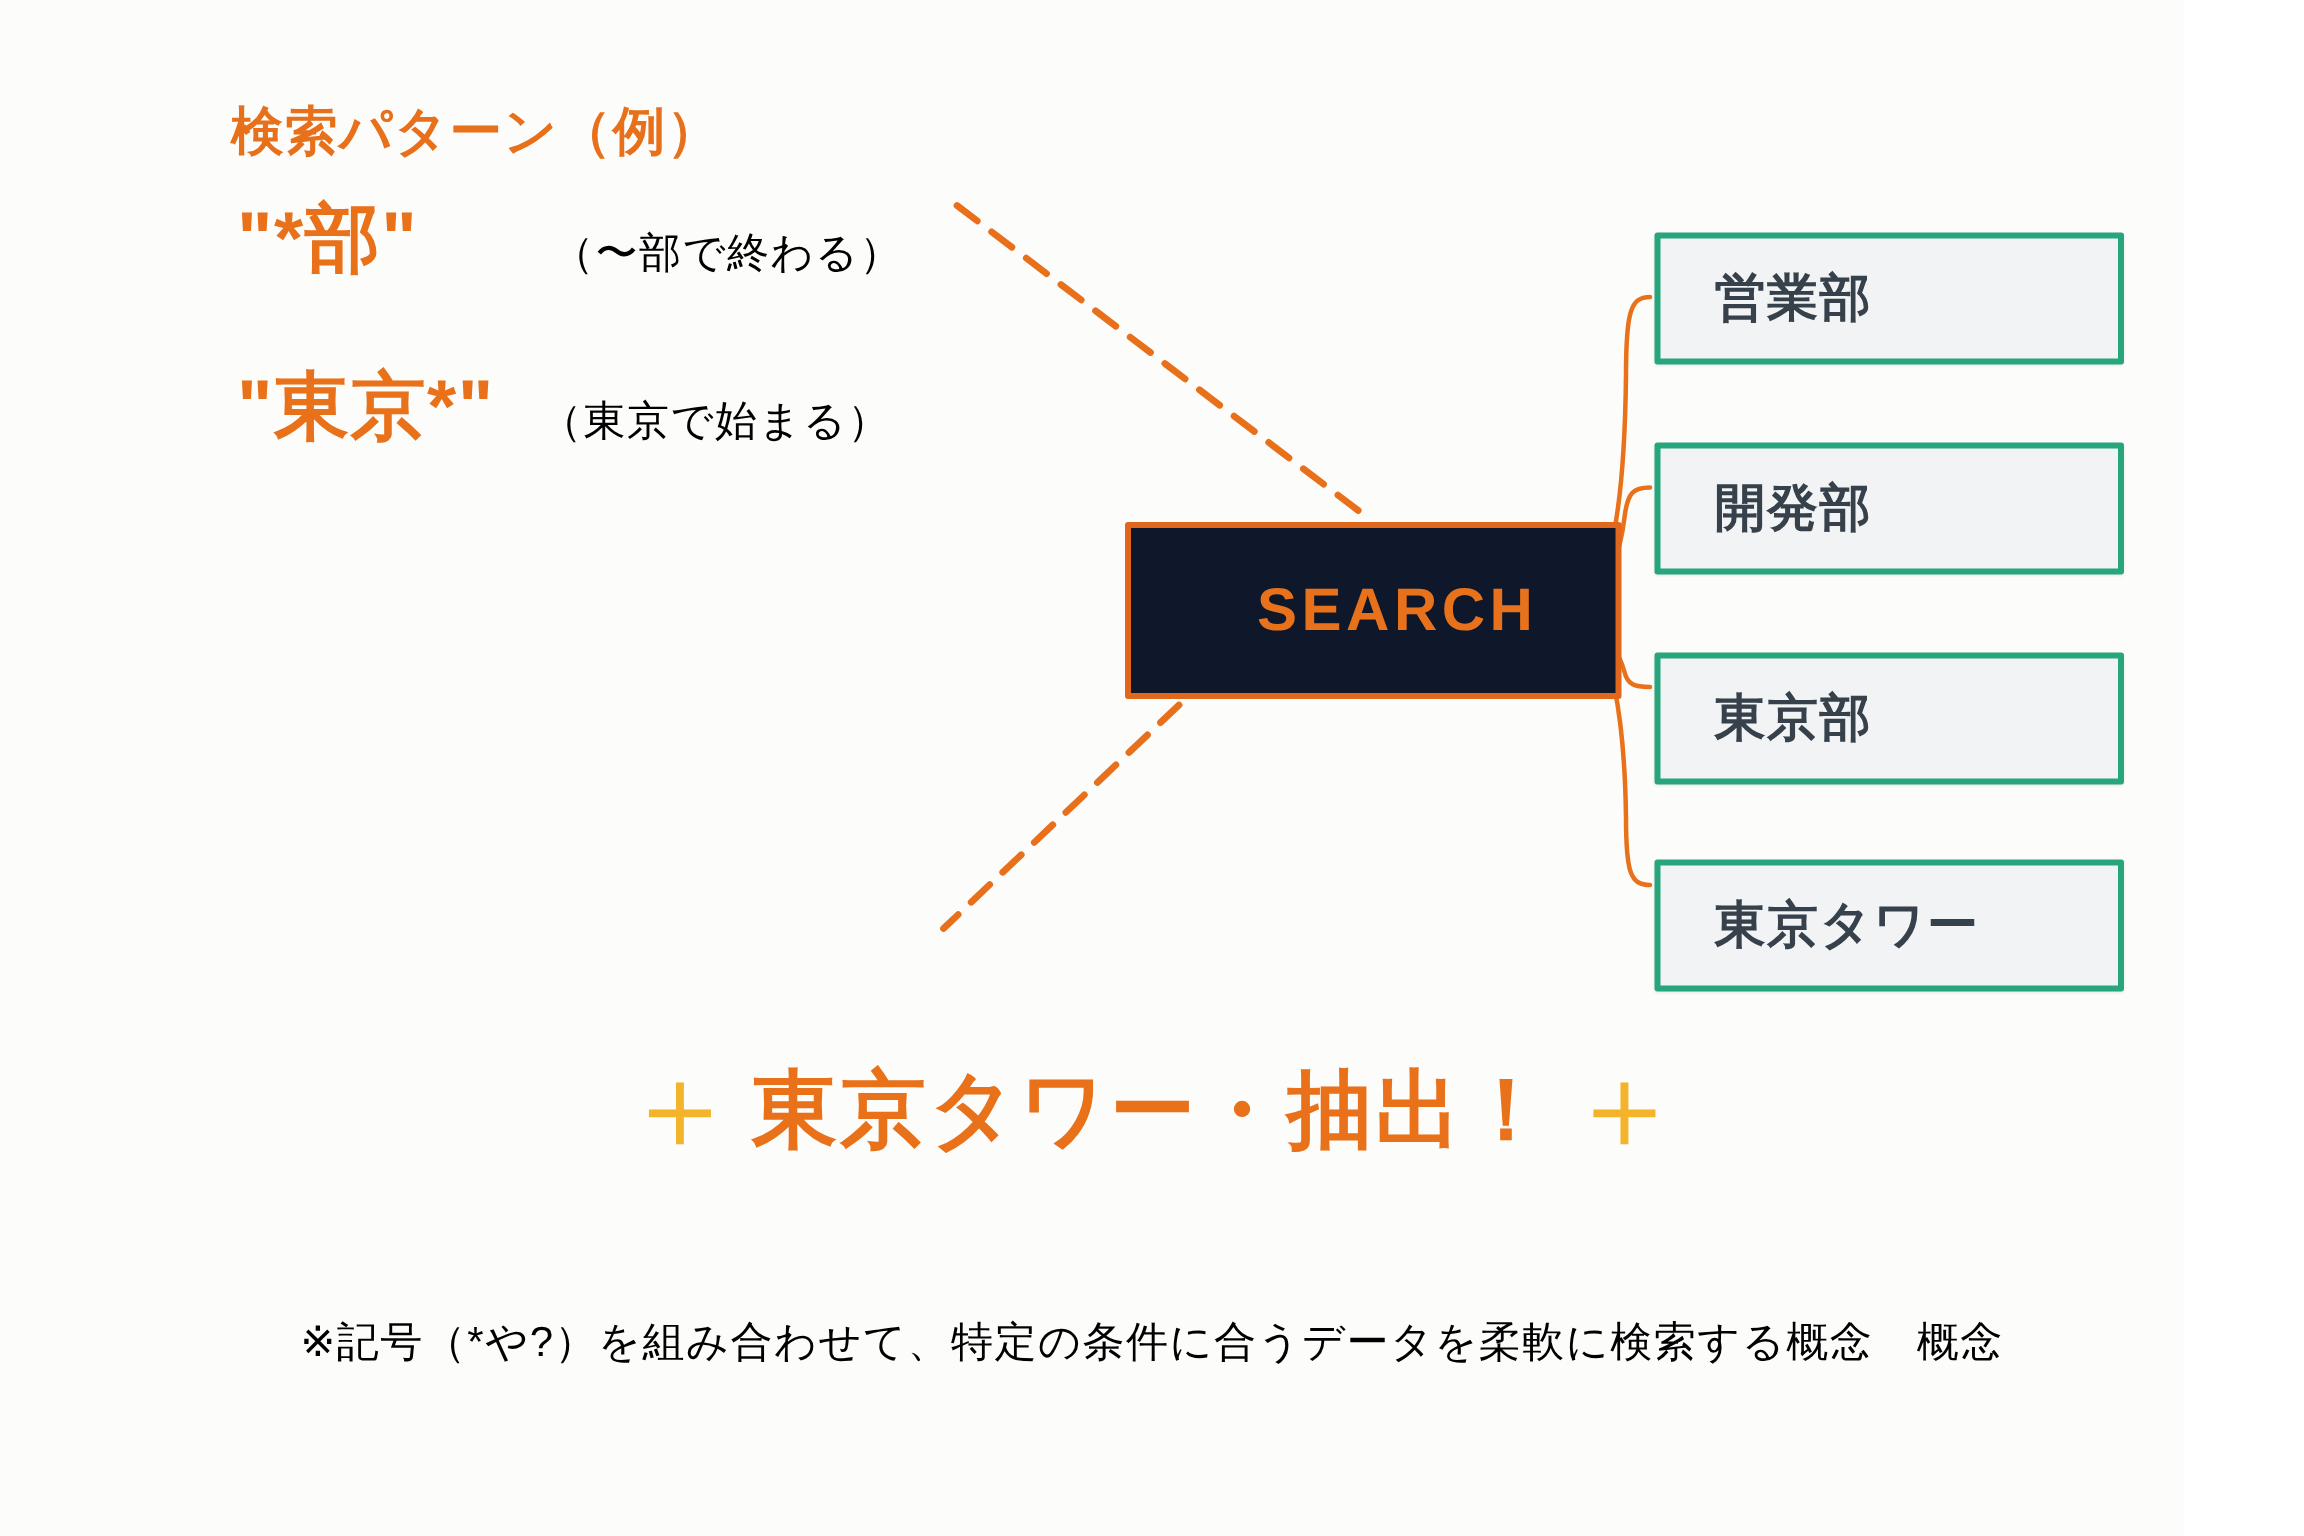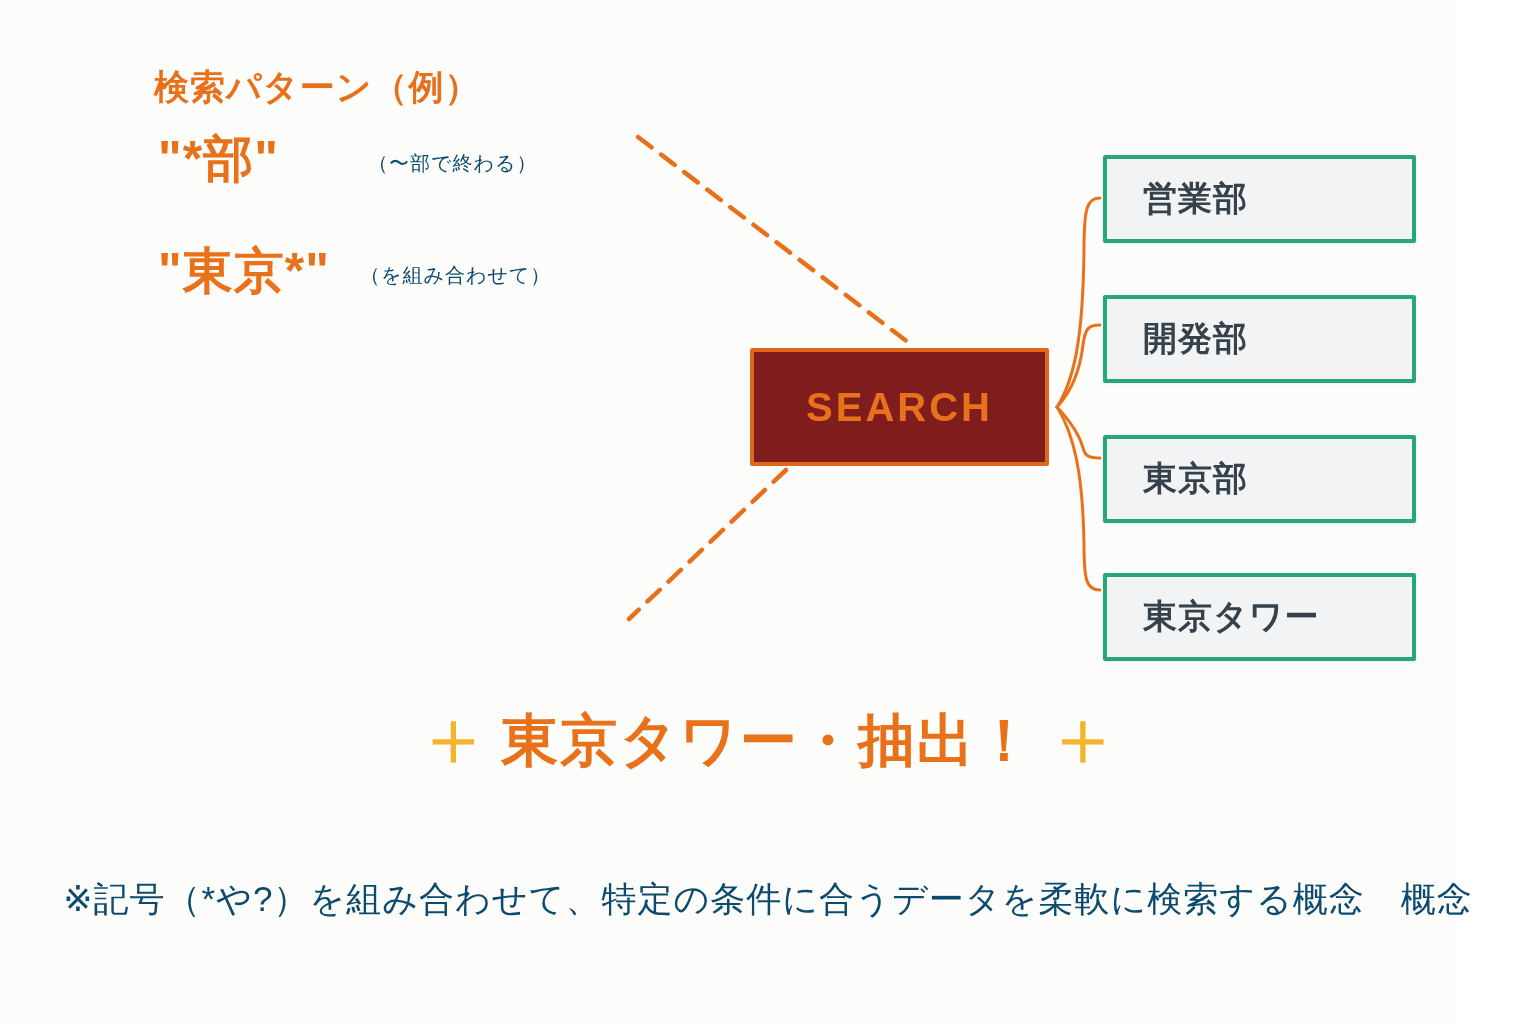--- a/index.html
+++ b/index.html
@@ -22,32 +22,32 @@
   }
   .pattern-code{
     position:absolute;left:158px;
     font-weight:bold;color:#e8711a;
     font-size:50px;letter-spacing:1px;
   }
   .pattern-code.row1{top:126px;}
   .pattern-code.row2{top:238px;}
   .pattern-desc{
     position:absolute;
-    font-size:20px;color:#0c4a6e;letter-spacing:1px;
+    font-size:28px;color:#000000;letter-spacing:1px;
   }
   .pattern-desc.row1{left:368px;top:150px;}
   .pattern-desc.row2{left:360px;top:262px;}
   
   .search-node{
     position:absolute;left:750px;top:348px;
     width:291px;height:110px;
-    background:#7f1d1d;
+    background:#0f172a;
     border:4px solid #e0671b;
     border-radius:2px;
-    display:flex;align-items:center;justify-content:center;
+    display:flex;align-items:center;justify-content:center;padding-left:32px;
   }
   .search-node span{
     font-size:40px;font-weight:bold;color:#e8721c;
     letter-spacing:3px;
   }
   
   .result-box{
     position:absolute;left:1103px;
     width:269px;height:80px;
     background:#f1f3f4;
@@ -81,21 +81,21 @@
     line-height:1;transform:translateY(-2px);
   }
   .headline .headline-text{
     font-size:57px;font-weight:bold;color:#e8711a;
     letter-spacing:2px;line-height:1.3;
   }
   
   .footnote{
     position:absolute;left:0;top:876px;width:1536px;
     text-align:center;
-    font-size:35px;color:#0c4a6e;letter-spacing:1px;
+    font-size:28px;color:#000000;letter-spacing:1px;
   }
 </style>
 </head>
 <body>
 
 <div class="canvas">
 
   <svg class="connector-svg" viewBox="0 0 1536 1024">
     <line x1="638" y1="137" x2="909" y2="343" stroke="#e8701b" stroke-width="4.5" stroke-dasharray="17 12" stroke-linecap="round"></line>
     <line x1="786" y1="470" x2="629" y2="619" stroke="#e8701b" stroke-width="4.5" stroke-dasharray="17 12" stroke-linecap="round"></line>
@@ -106,21 +106,21 @@
       <path d="M1057 407 C1074 434 1083 474 1084 545 C1084 582 1087 590 1100 590"></path>
     </g>
   </svg>
 
   <div class="pattern-title">検索パターン（例）</div>
 
   <div class="pattern-code row1">"*部"</div>
   <div class="pattern-desc row1">（〜部で終わる）</div>
 
   <div class="pattern-code row2">"東京*"</div>
-  <div class="pattern-desc row2">（を組み合わせて）</div>
+  <div class="pattern-desc row2">（東京で始まる）</div>
 
   <div class="search-node">
     <span>SEARCH</span>
   </div>
 
   <div class="result-box r0">
     <span>営業部</span>
   </div>
   <div class="result-box r1">
     <span>開発部</span>

